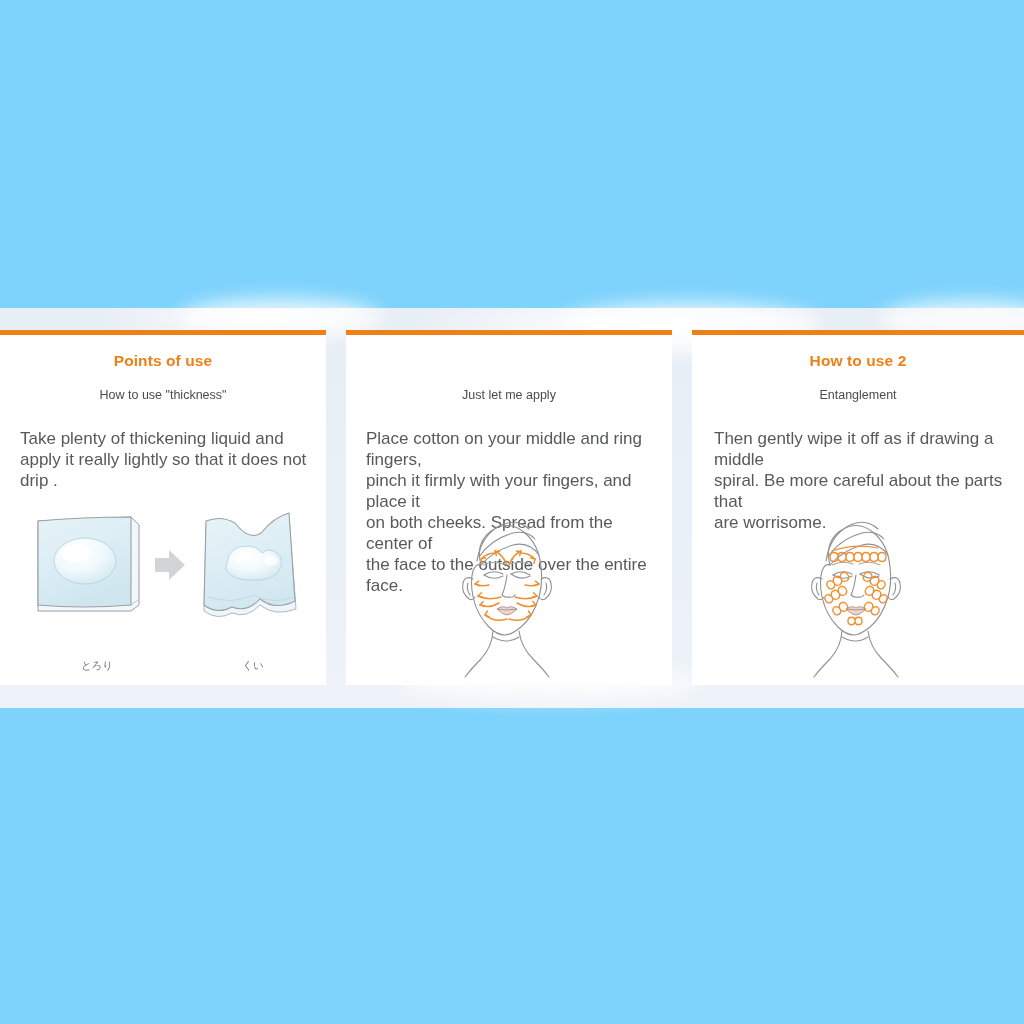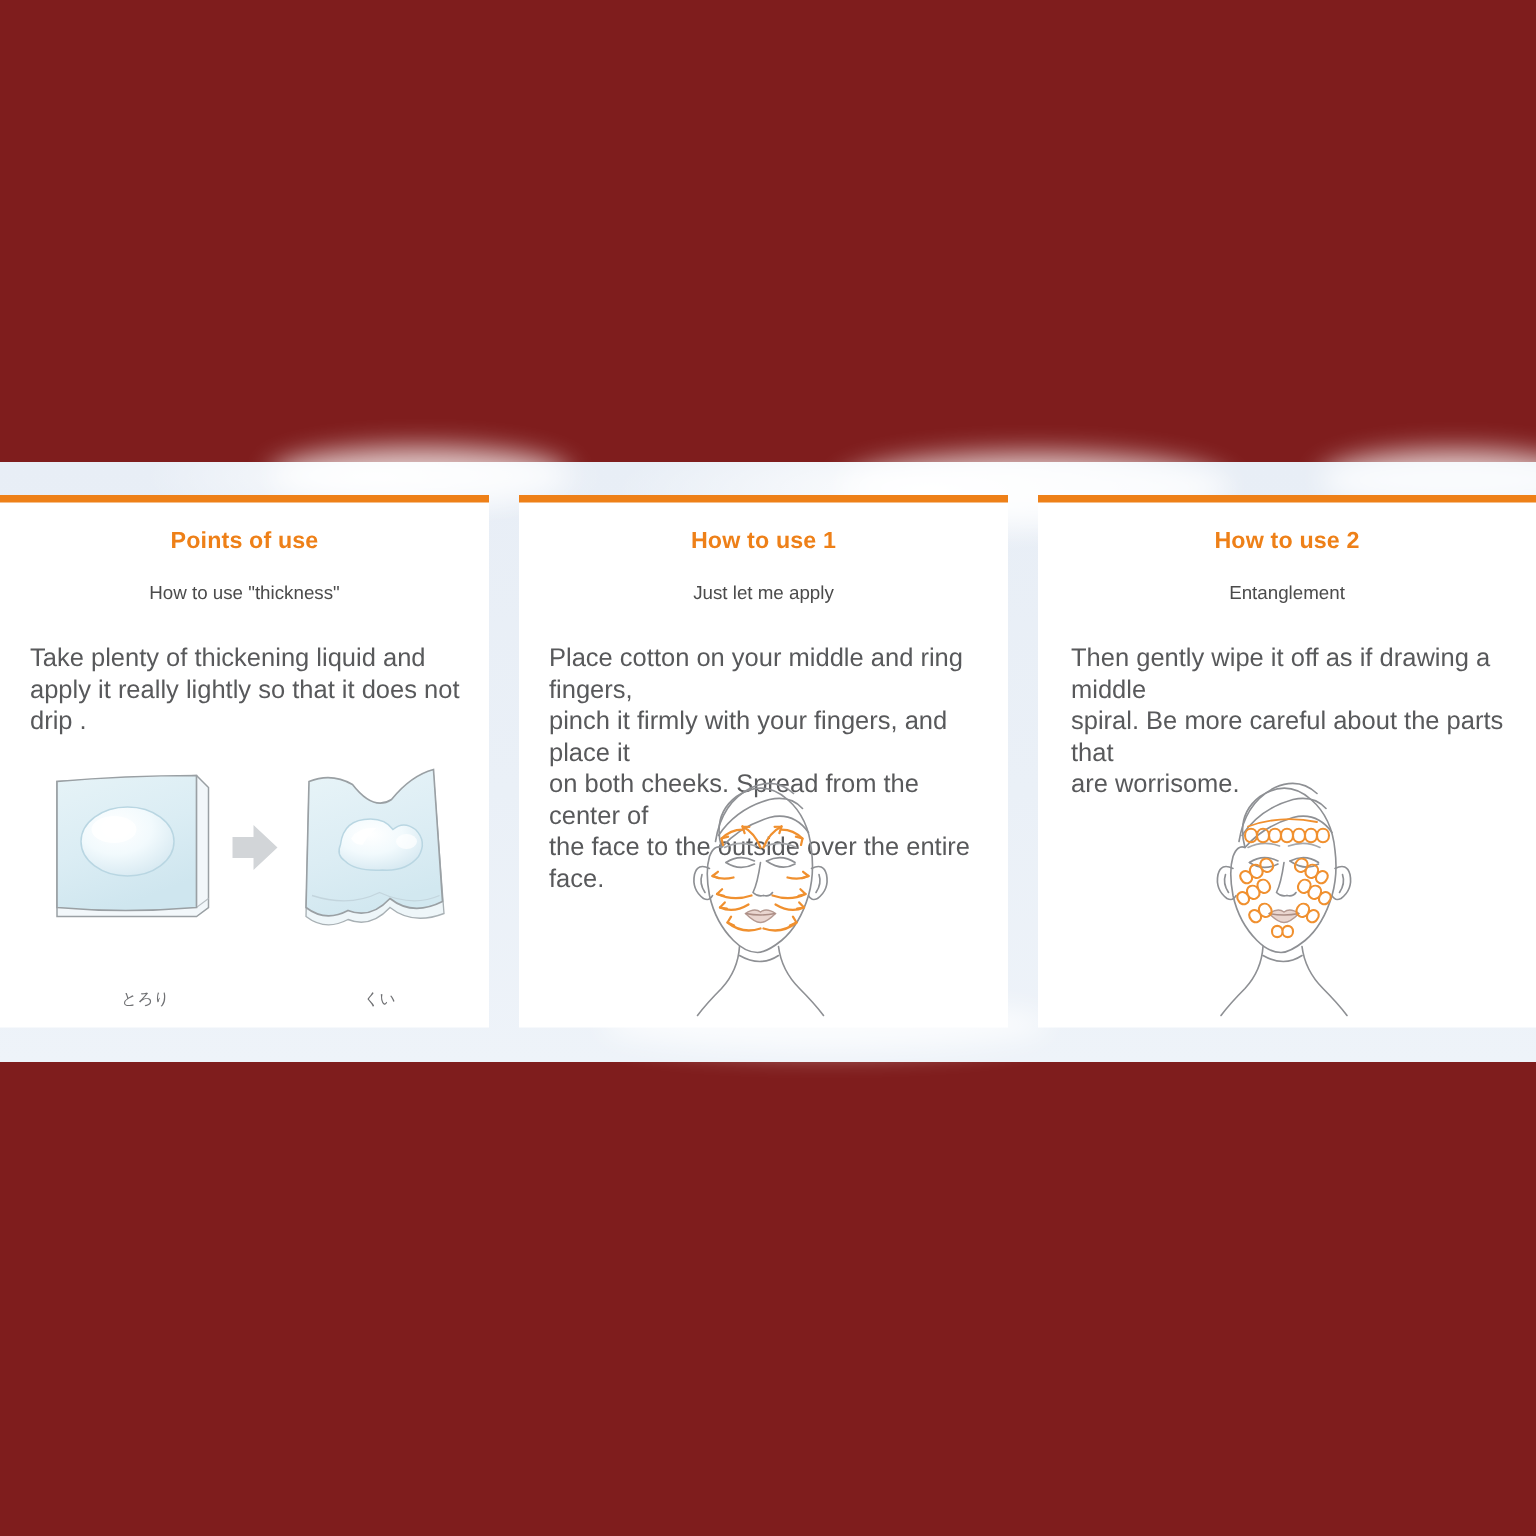--- a/index.html
+++ b/index.html
@@ -9,21 +9,21 @@
     height: 1024px;
     background: #ffffff;
     font-family: "Liberation Sans", sans-serif;
     overflow: hidden;
   }
 
   #stage {
     position: relative;
     width: 1024px;
     height: 1024px;
-    background: #7f1d1d;
+    background: #7dd3fc;
   }
 
   
   #band {
     position: absolute;
     left: 0;
     top: 308px;
     width: 1024px;
     height: 400px;
     background:
@@ -185,21 +185,20 @@
       </svg>
 
       <div class="jp-label" style="left:42px; bottom:-2px; width:110px;text-align:center;">とろり</div>
       <div class="jp-label" style="left:198px; bottom:-2px; width:110px;margin-top:12px;">くい</div>
     </div>
   </div>
 
   <div class="panel" id="panel-1">
     <div class="panel-rule"></div>
 
-    <div class="panel-title">How to use 1</div>
     <div class="panel-subtitle">Just let me apply</div>
     <div class="panel-body">Place cotton on your middle and ring fingers,
 pinch it firmly with your fingers, and place it
 on both cheeks. Spread from the center of
 the face to the outside over the entire face.</div>
 
     <div class="art" style="bottom:2px;">
       <svg width="160" height="168" viewBox="0 0 160 168">
         <g fill="none" stroke="#8e9094" stroke-width="1.1" stroke-linecap="round" stroke-linejoin="round">
 

